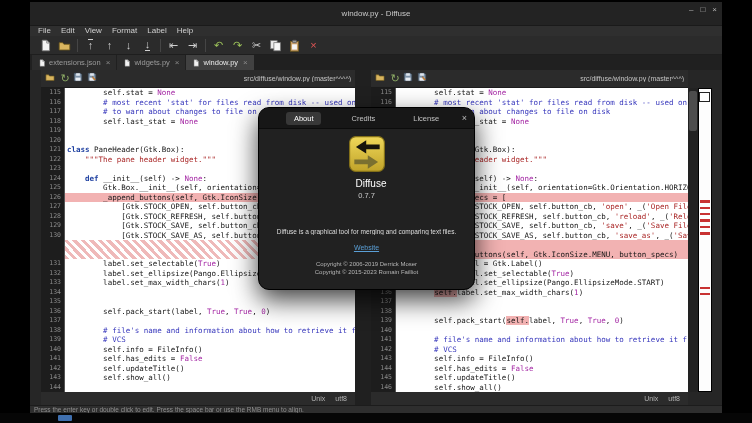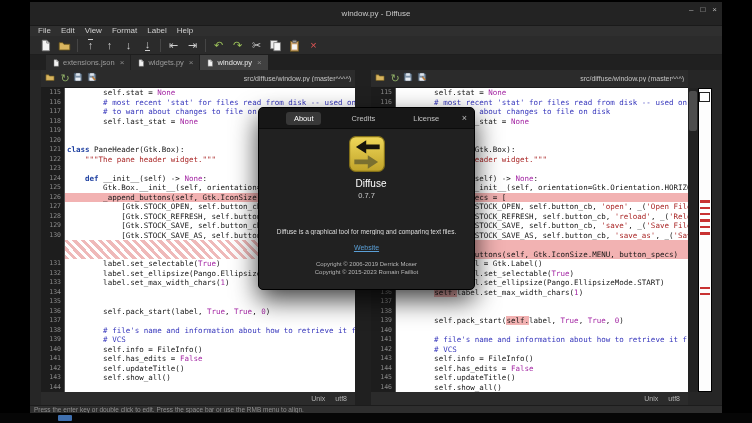--- a/index.html
+++ b/index.html
@@ -19,21 +19,21 @@
   .menu-item { font-size:8px; color:#cfcfcf; padding:0 5px; }
   
   .toolbar { height:22px; background:#2b2b2b; border-bottom:1px solid #1e1e1e; display:flex; align-items:center; padding-left:6px; }
   .tb-btn { width:19px; height:18px; display:flex; align-items:center; justify-content:center; }
   .tb-sep { width:1px; height:13px; background:#454545; margin:0 3px; }
   .glyph { font-size:11px; line-height:1; }
   .bar-top { border-top:1.5px solid currentColor; }
   .bar-bottom { border-bottom:1.5px solid currentColor; }
   .svg-ic, .svg-ic svg { width:13px; height:13px; display:block; }
   
-  .tabbar { height:16px; background:#202020; display:flex; align-items:flex-end; padding-left:16px; gap:1px; }
+  .tabbar { height:16px; background:#202020; display:flex; align-items:flex-end; padding-left:2px; gap:1px; }
   .tab { height:15px; display:flex; align-items:center; gap:3px; padding:0 6px; background:#2c2c2c; }
   .tab.active { background:#414141; }
   .tab .tab-ic, .tab .tab-ic svg { width:8px; height:8px; display:block; }
   .tab-label { font-size:7.5px; color:#9b9b9b; }
   .tab.active .tab-label { color:#e8e8e8; }
   .tab-close { font-size:8px; color:#8a8a8a; margin-left:2px; }
   
   .main { height:335px; background:#262626; display:flex; padding-left:11px; padding-right:8px; }
   .pane { display:flex; flex-direction:column; }
   .pane-header { height:18px; background:#2b2b2b; border-bottom:1px solid #1c1c1c; display:flex; align-items:center; gap:2px; padding:0 4px; }
@@ -62,21 +62,21 @@
   .map-mark { position:absolute; left:1px; width:10px; height:2.2px; background:#c83232; }
   .map-vp { position:absolute; left:0; width:11px; border:1px solid #222; background:transparent; }
   
   .hintbar { height:9px; background:#2e2e2e; border-top:1px solid #1c1c1c; display:flex; align-items:center; padding-left:4px;
              font-size:6.5px; color:#909090; white-space:nowrap; overflow:hidden; }
   
   .taskbar { position:absolute; left:0; top:413px; width:752px; height:10px; background:#060606; }
   .task-item { position:absolute; left:58px; top:2px; width:14px; height:6px; background:#3f6fae; border-radius:1px; }
   
   .dialog { position:absolute; left:258px; top:107px; width:217px; height:183px; z-index:10;
-            background:#212121; border:1px solid #000; border-radius:5px; box-shadow:0 10px 26px rgba(0,0,0,.75);
+            background:#212121; border:1px solid #000; border-radius:11px; box-shadow:0 10px 26px rgba(0,0,0,.75);
             display:flex; flex-direction:column; overflow:hidden; }
   .dlg-header { height:21px; background:#171717; border-bottom:1px solid #0c0c0c; position:relative;
                 display:flex; align-items:center; justify-content:center; gap:22px; }
   .dlg-tab { font-size:7.5px; color:#c3c3c3; padding:2px 8px; border-radius:3px; }
   .dlg-tab.active { background:#383838; color:#ffffff; }
   .dlg-close { position:absolute; right:7px; font-size:9px; color:#bbbbbb; }
   .dlg-body { flex:1; display:flex; flex-direction:column; align-items:center; padding-top:6px; }
   .dlg-icon { width:38px; height:38px; } .dlg-icon svg { width:38px; height:38px; display:block; }
   .dlg-name { margin-top:5px; font-size:10px; color:#ffffff;padding-left:9px; }
   .dlg-version { margin-top:2px; font-size:7.5px; color:#c9c9c9; }

